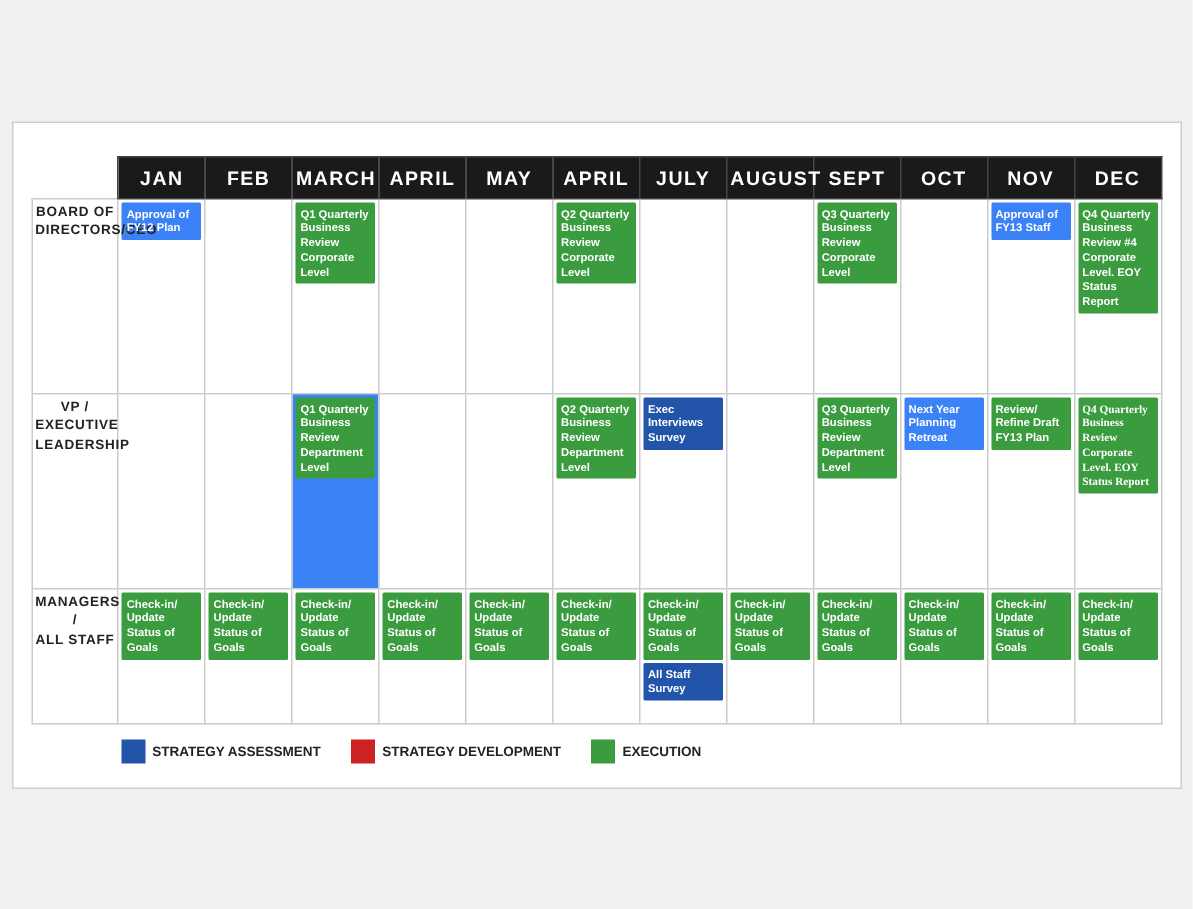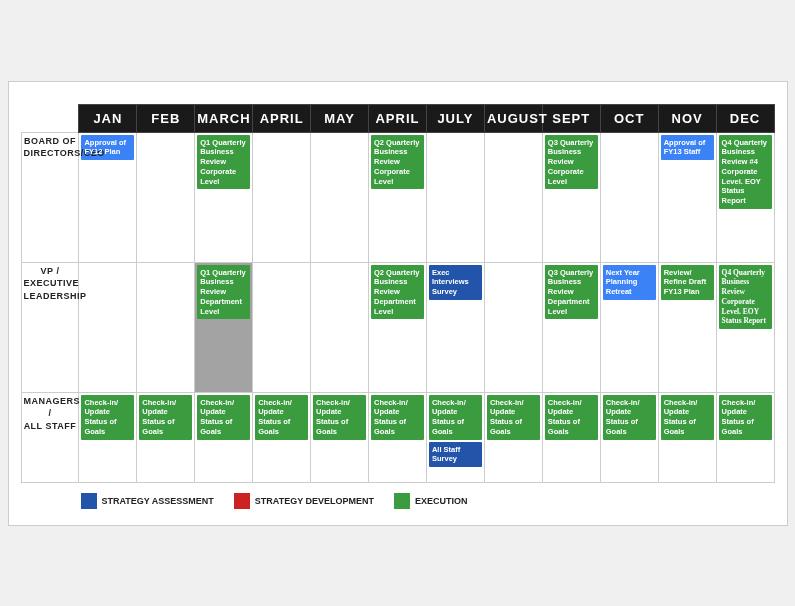--- a/index.html
+++ b/index.html
@@ -153,21 +153,21 @@
             <div class="event-block red">Approval of FY13 Staff</div>
           </td>
           <td style="background: rgb(255, 255, 255); vertical-align: top; padding: 2px;">
             <div class="event-block green">Q4 Quarterly Business Review #4 Corporate Level. EOY Status Report</div>
           </td>
         </tr>
         <tr class="section-row">
           <td class="row-label" style="width: 65px; font-weight: bold; font-size: 9px; line-height: 1.4;">VP / EXECUTIVE<br>LEADERSHIP</td>
           <td style="background: rgb(255, 255, 255); vertical-align: top; padding: 2px;"></td>
           <td style="background: rgb(255, 255, 255); vertical-align: top; padding: 2px;"></td>
-          <td style="background: #a3a3a3; vertical-align: top; padding: 2px;">
+          <td style="background: #3b82f6; vertical-align: top; padding: 2px;">
             <div class="event-block green">Q1 Quarterly Business Review Department Level</div>
           </td>
           <td style="background: rgb(255, 255, 255); vertical-align: top; padding: 2px;"></td>
           <td style="background: rgb(255, 255, 255); vertical-align: top; padding: 2px;"></td>
           <td style="background: rgb(255, 255, 255); vertical-align: top; padding: 2px;">
             <div class="event-block green">Q2 Quarterly Business Review Department Level</div>
           </td>
           <td style="background: rgb(255, 255, 255); vertical-align: top; padding: 2px;">
             <div class="event-block blue">Exec Interviews Survey</div>
           </td>

